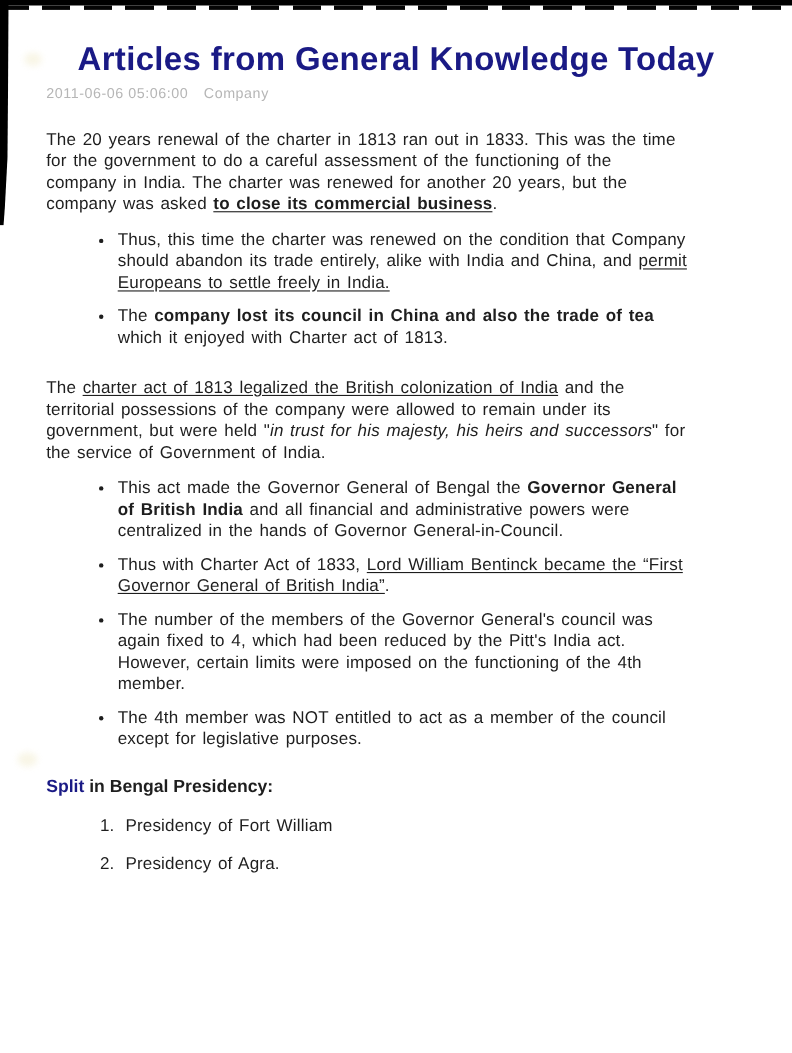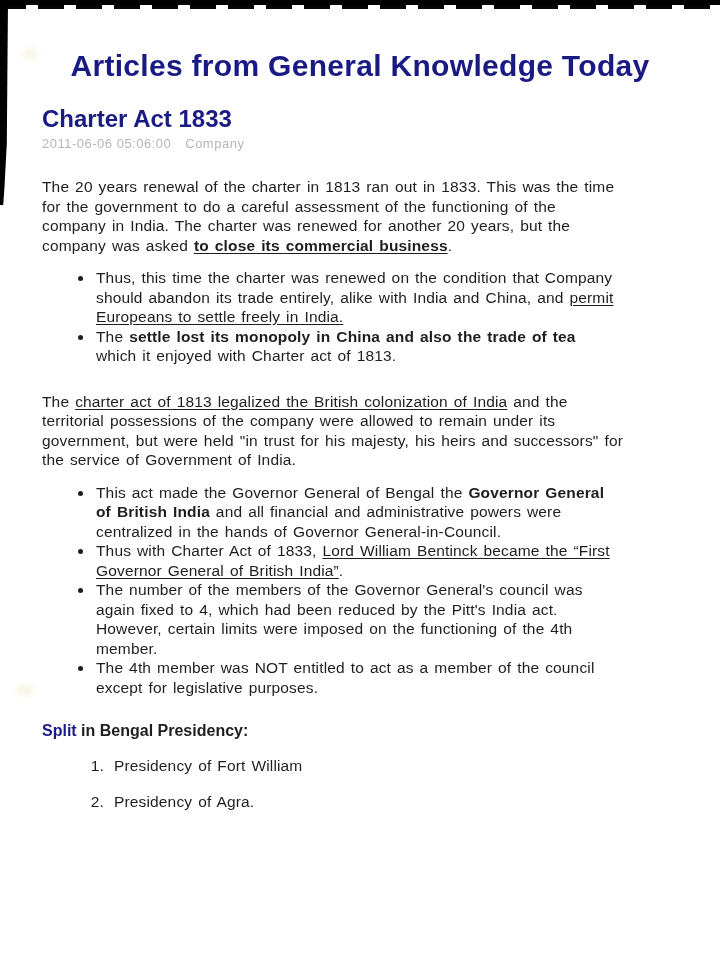--- a/index.html
+++ b/index.html
@@ -35,21 +35,21 @@
   .smudge-1{left:22px;top:48px;width:16px;height:12px;}
   .smudge-2{left:16px;top:684px;width:18px;height:13px;}
 
   .page{
     position:relative;
     padding:38px 42px 0 42px;
     box-sizing:border-box;
     width:720px;
   }
   h1.page-title{
-    margin:11px;
+    margin:0;
     text-align:center;
     font-size:30px;
     line-height:1.15;
     font-weight:bold;
     color:var(--navy);
     letter-spacing:.3px;
   }
   h2.article-title{
     margin:21px 0 0 0;
     font-size:24px;
@@ -73,64 +73,63 @@
   }
   p.para{
     margin:26px 0 0 0;
     white-space:pre-wrap;
   }
   ul.bullets, ol.numbers{
     margin:13px 0 0 0;
     padding:0 0 0 52px;
     white-space:pre-wrap;
   }
-  ul.bullets li{margin:0;padding-left:2px;}
+  ul.bullets li{margin:11px;padding-left:2px;}
   ol.numbers li{margin:16px;padding-left:4px;}
   h3.sub-heading{
     margin:24px 0 0 0;
     font-size:16px;
     line-height:19px;
     font-weight:bold;
     color:var(--text);
     white-space:pre-wrap;
   }
   
   .seg-plain{}
   .seg-bold{font-weight:bold;}
   .seg-underline{text-decoration:underline;text-underline-offset:2px;}
   .seg-bold-underline{font-weight:bold;text-decoration:underline;text-underline-offset:2px;}
-  .seg-italic{}
+  .seg-italic{font-style:italic;}
   .seg-navy-bold{font-weight:bold;color:var(--navy);}
 </style>
 </head>
 <body>
 
 <div class="scan-top"></div>
 <div class="scan-top-ragged"></div>
 <div class="scan-left"></div>
 <div class="scan-smudge smudge-1"></div>
 <div class="scan-smudge smudge-2"></div>
 
 <main class="page">
   <h1 class="page-title">Articles from General Knowledge Today</h1>
 
-  <h2 class="article-title">Charter Act 1833</h2>
 
   <div class="meta">
     <span class="date">2011-06-06 05:06:00</span><span class="source">Company</span>
   </div>
 
   <p class="para body-text"><span class="seg-plain">The 20 years renewal of the charter in 1813 ran out in 1833. This was the time
 for the government to do a careful assessment of the functioning of the
 company in India. The charter was renewed for another 20 years, but the
 company was asked </span><span class="seg-bold-underline">to close its commercial business</span><span class="seg-plain">.</span></p>
 
   <ul class="bullets body-text"><li><span class="seg-plain">Thus, this time the charter was renewed on the condition that Company
 should abandon its trade entirely, alike with India and China, and </span><span class="seg-underline">permit
-Europeans to settle freely in India.</span></li><li><span class="seg-plain">The </span><span class="seg-bold">settle lost its monopoly in China and also the trade of tea</span><span class="seg-plain">
+Europeans to settle freely in India.</span></li><li><span class="seg-plain">The </span><span class="seg-bold">company lost its council in China and also the trade of tea</span><span class="seg-plain">
 which it enjoyed with Charter act of 1813.</span></li></ul>
 
 
   <p class="para body-text"><span class="seg-plain">The </span><span class="seg-underline">charter act of 1813 legalized the British colonization of India</span><span class="seg-plain"> and the
 territorial possessions of the company were allowed to remain under its
 government, but were held "</span><span class="seg-italic">in trust for his majesty, his heirs and successors</span><span class="seg-plain">" for
 the service of Government of India.</span></p>
 
   <ul class="bullets body-text"><li><span class="seg-plain">This act made the Governor General of Bengal the </span><span class="seg-bold">Governor General
 of British India</span><span class="seg-plain"> and all financial and administrative powers were

